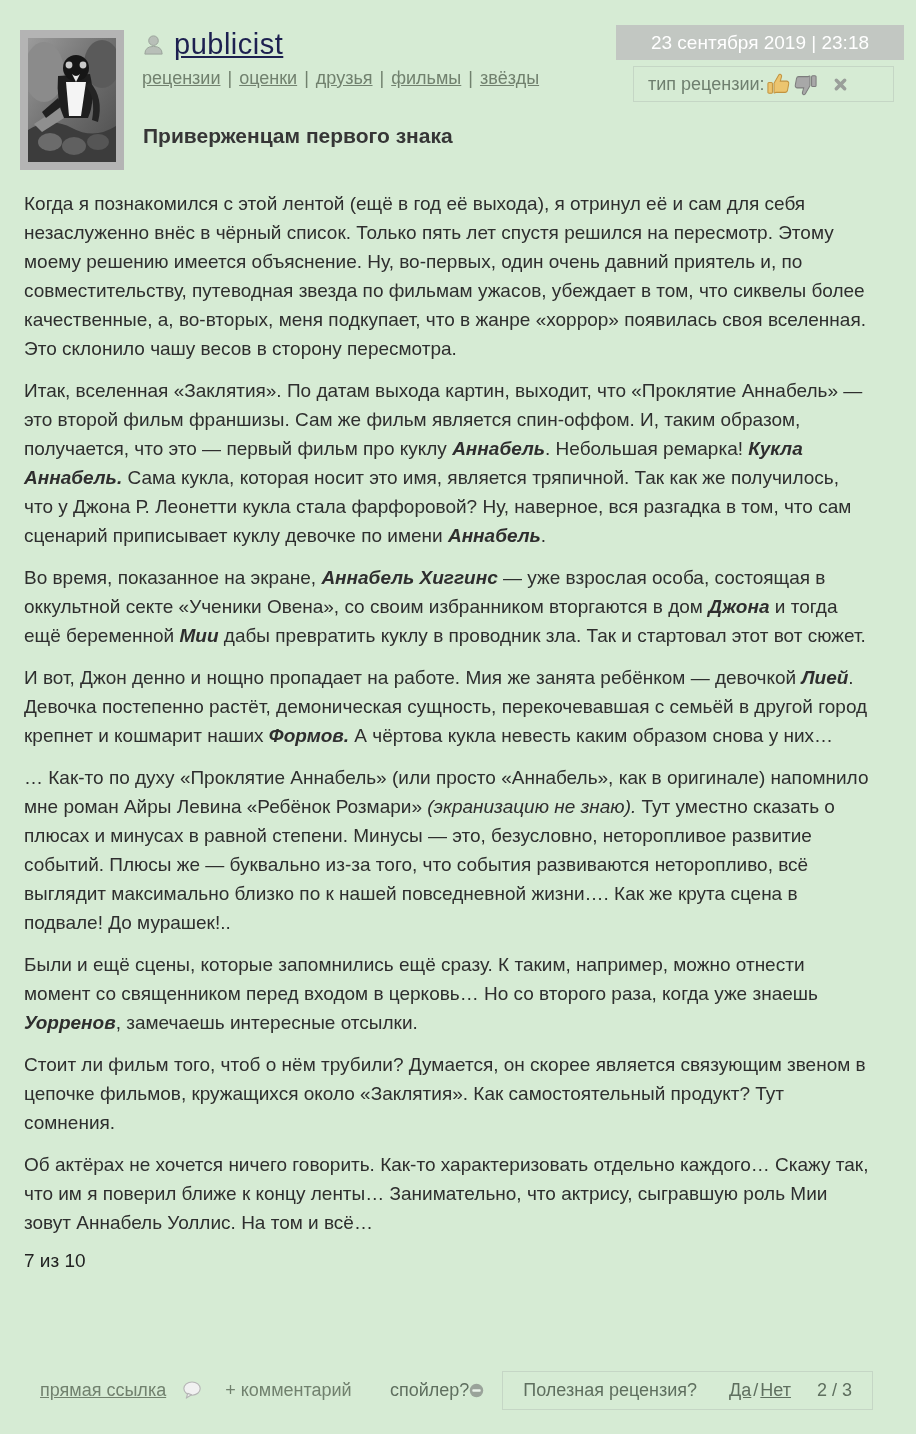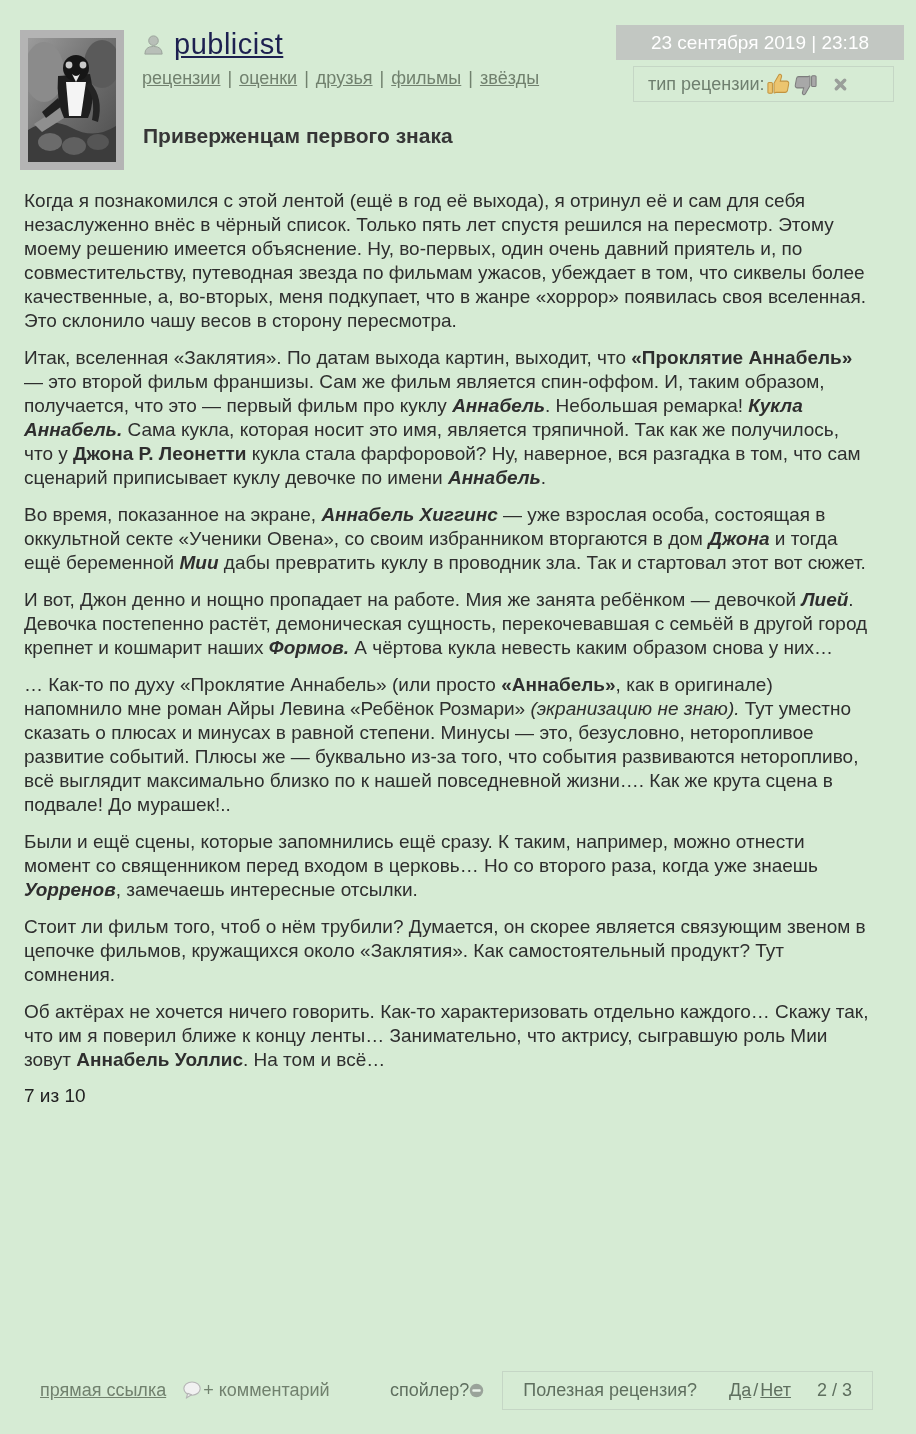--- a/index.html
+++ b/index.html
@@ -38,36 +38,36 @@
   }
   .type-box .icon-btn{display:inline-flex;align-items:center;line-height:0;}
   .close-btn{margin-left:14px;}
   .title{
     position:absolute;left:143px;top:124px;
     font-size:21px;font-weight:bold;color:#363636;
   }
   
   .review-body{
     padding:21px 44px 0 24px;
-    font-size:19px;line-height:24px;color:#2e2e2e;
+    font-size:19px;line-height:29px;color:#2e2e2e;
   }
   .review-body p{margin:0 0 13px 0;}
-  .seg-b{font-weight:bold;}
+  .seg-b{font-weight:normal;}
   .seg-i{font-style:italic;margin-top:42px;}
   .seg-bi{font-weight:bold;font-style:italic;}
   .rating{margin:9px 0 0 24px;font-size:19px;color:#222;}
   
   .footer{
     position:absolute;left:0;right:0;bottom:21px;height:46px;
     display:flex;align-items:center;
     padding:0 43px 0 40px;box-sizing:border-box;
     color:#71816e;font-size:18px;
   }
   .direct-link{color:#71816e;text-decoration:underline;}
-  .comment-group{display:flex;align-items:center;margin-left:16px;gap:0;justify-content:space-between;}
+  .comment-group{display:flex;align-items:center;margin-left:16px;gap:22px;justify-content:space-between;}
   .footer-spacer{flex:1;}
   .spoiler-group{display:flex;align-items:center;margin-right:18px;color:#5f6f5f;}
   .useful-box{
     border:1px solid #c5d6c5;height:39px;box-sizing:border-box;
     display:flex;align-items:center;padding:0 20px;
   }
   .useful-label{color:#5f6f5f;}
   .yesno{margin-left:32px;display:flex;gap:2px;color:#5f6f5f;}
   .yesno a{color:#5f6f5f;text-decoration:underline;}
   .counter{margin-left:26px;color:#5f6f5f;}

